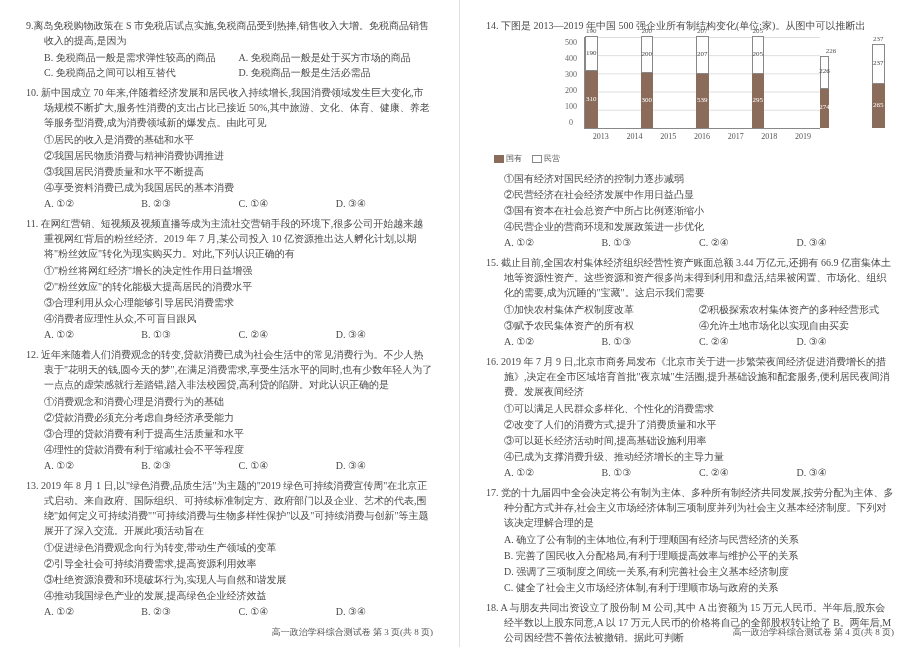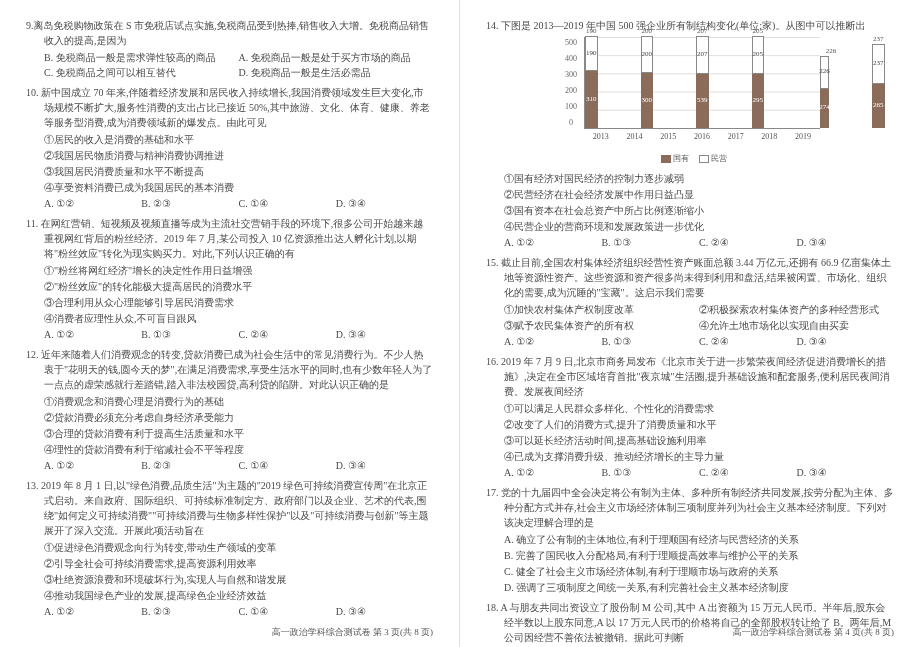--- a/index.html
+++ b/index.html
@@ -137,21 +137,21 @@
       position: absolute;
       left: 24px;
       right: 0;
       bottom: 4px;
       display: flex;
       justify-content: space-around;
       font-size: 8px;
       color: #555;
     }
     .legend {
-      text-align: center;
+      text-align: left;
       font-size: 8px;
       margin-top: 2px;
       color: #555;
     }
     .legend-box {
       display: inline-block;
       width: 10px;
       height: 8px;
       vertical-align: middle;
       margin: 0 2px 0 8px;
@@ -353,22 +353,22 @@
       <div class="opt-quarter">C. ②④</div>
       <div class="opt-quarter">D. ③④</div>
     </div>
   </div>
 
   <div class="question">
     <div class="q-text">17. 党的十九届四中全会决定将公有制为主体、多种所有制经济共同发展,按劳分配为主体、多种分配方式并存,社会主义市场经济体制三项制度并列为社会主义基本经济制度。下列对该决定理解合理的是</div>
     <div class="sub-list">
       <div class="sub-item">A. 确立了公有制的主体地位,有利于理顺国有经济与民营经济的关系</div>
       <div class="sub-item">B. 完善了国民收入分配格局,有利于理顺提高效率与维护公平的关系</div>
+      <div class="sub-item">D. 强调了三项制度之间统一关系,有利完善社会主义基本经济制度</div>
       <div class="sub-item">C. 健全了社会主义市场经济体制,有利于理顺市场与政府的关系</div>
-      <div class="sub-item">D. 强调了三项制度之间统一关系,有利完善社会主义基本经济制度</div>
     </div>
   </div>
 
   <div class="question">
     <div class="q-text">18. A 与朋友共同出资设立了股份制 M 公司,其中 A 出资额为 15 万元人民币。半年后,股东会经半数以上股东同意,A 以 17 万元人民币的价格将自己的全部股权转让给了 B。两年后,M 公司因经营不善依法被撤销。据此可判断</div>
 
   </div>
 
   <div class="footer">高一政治学科综合测试卷 第 4 页(共 8 页)</div>
 </div>

